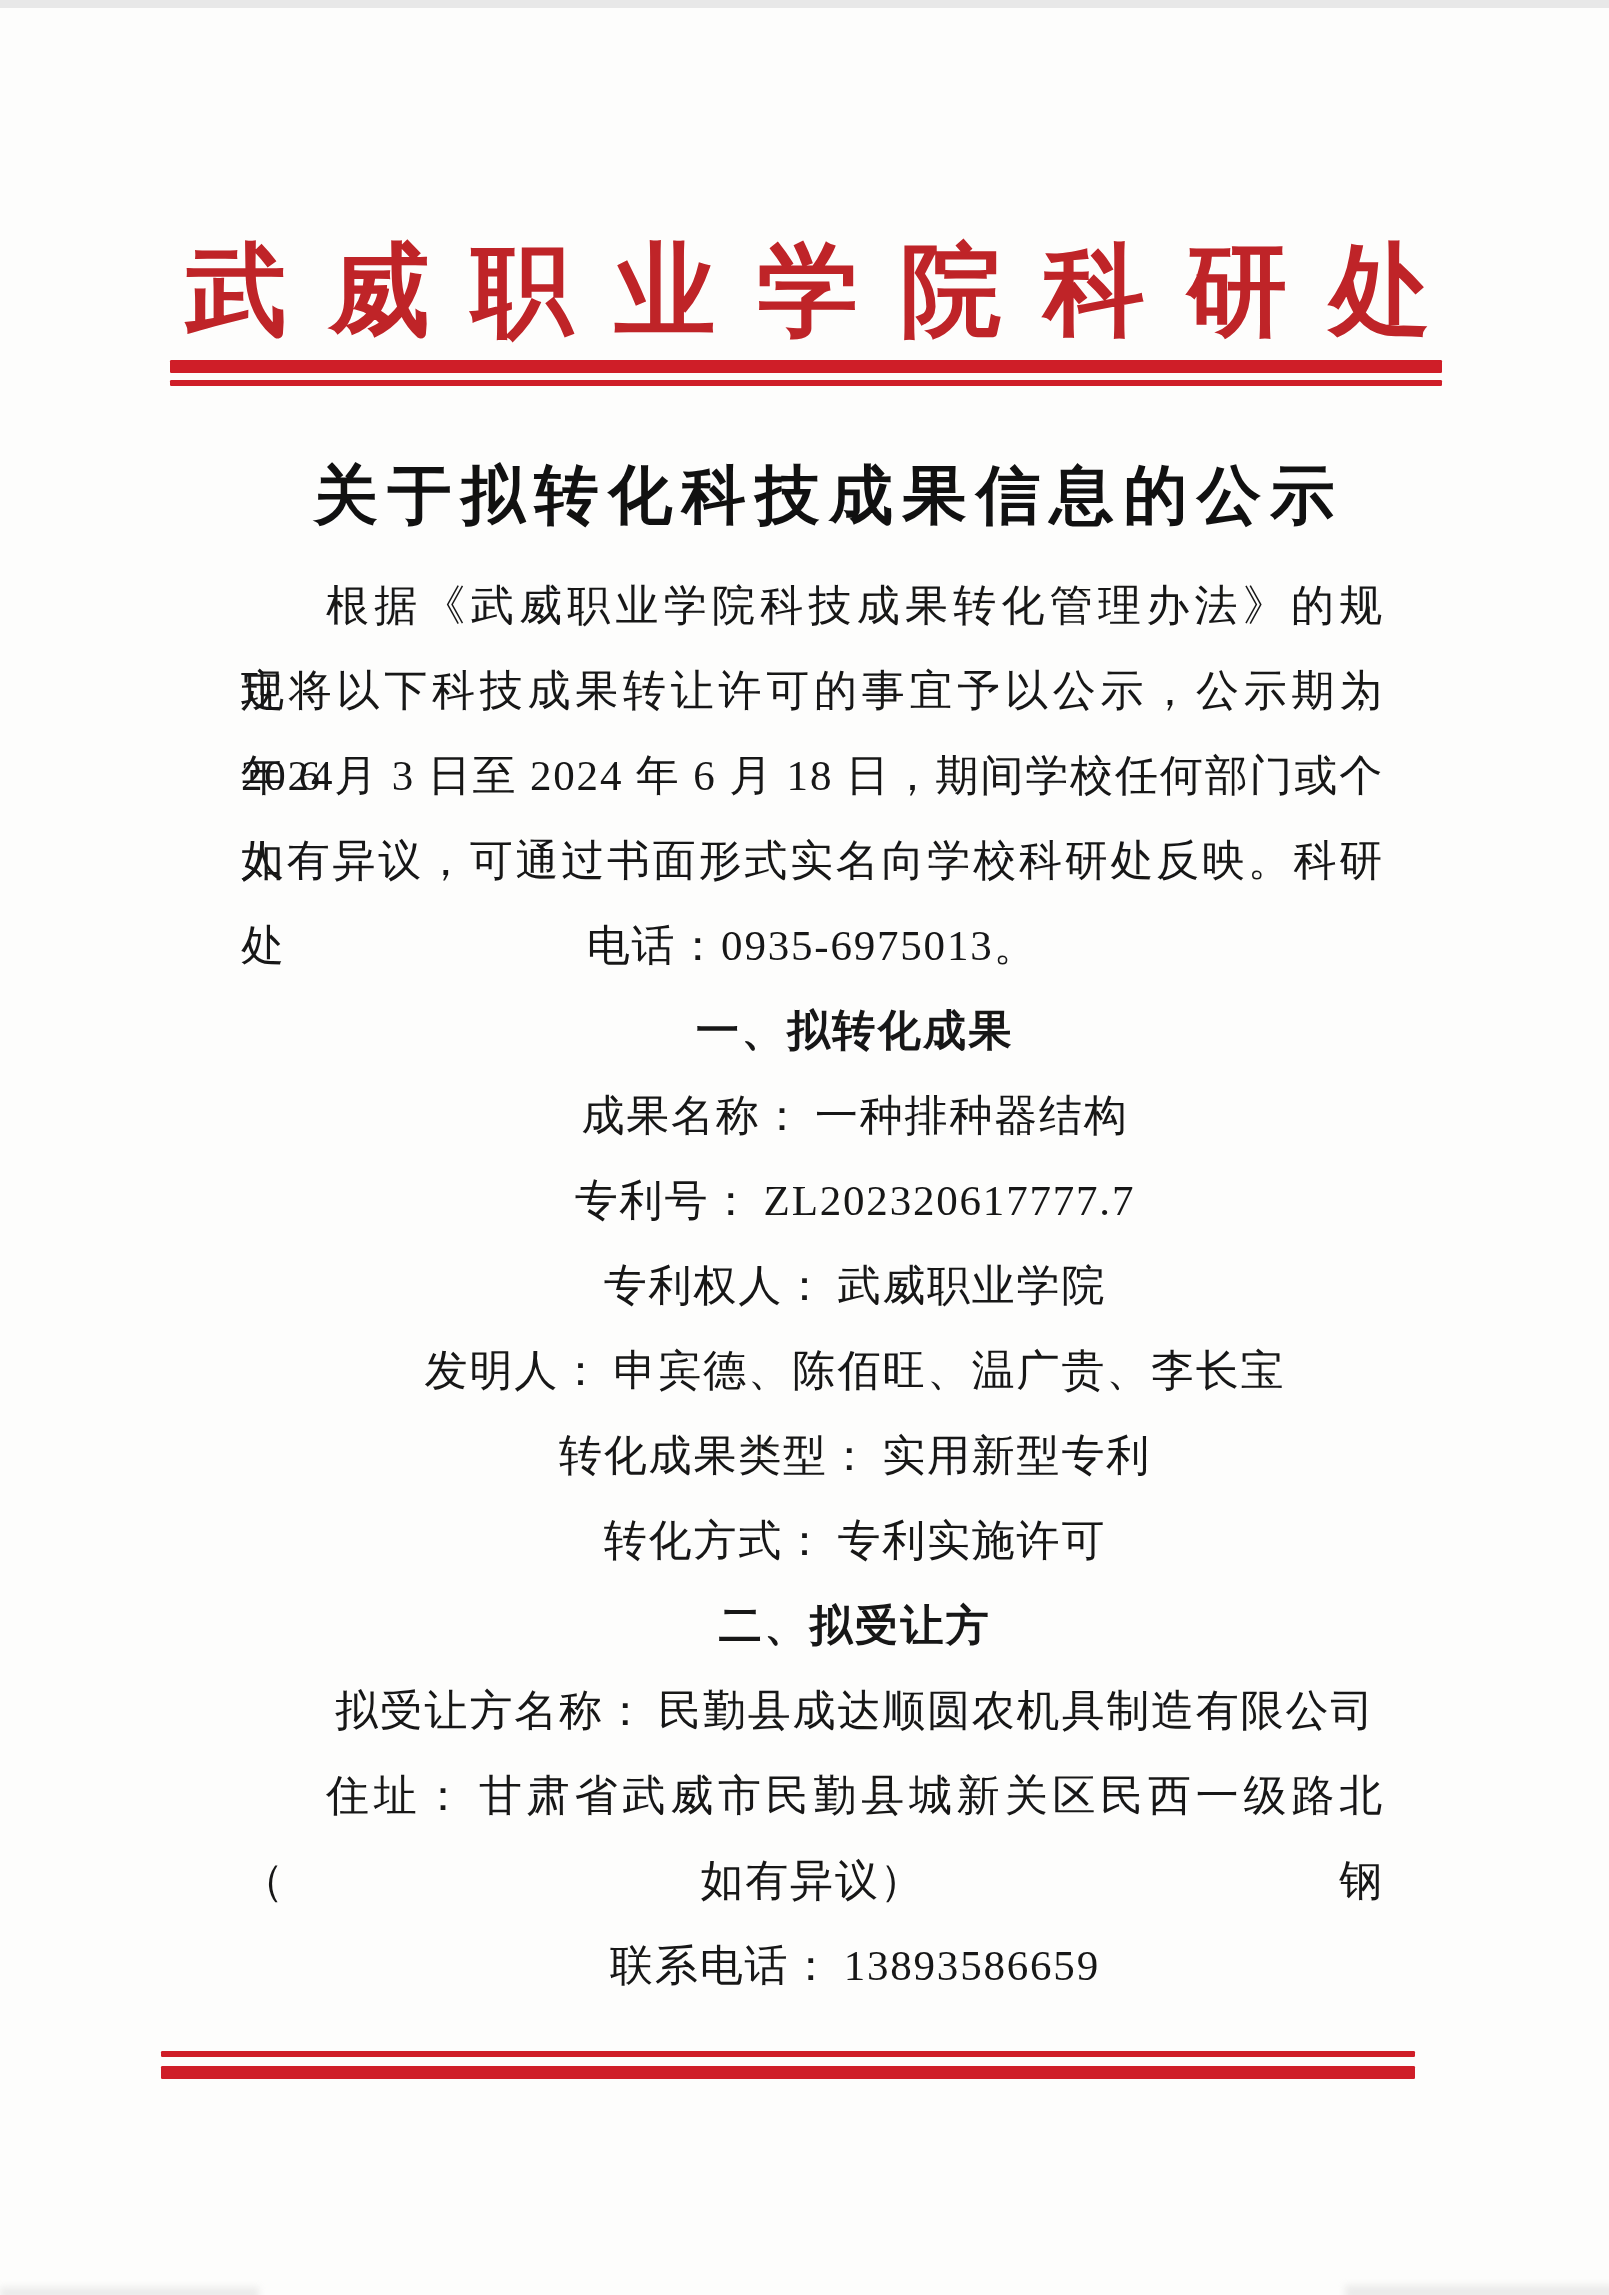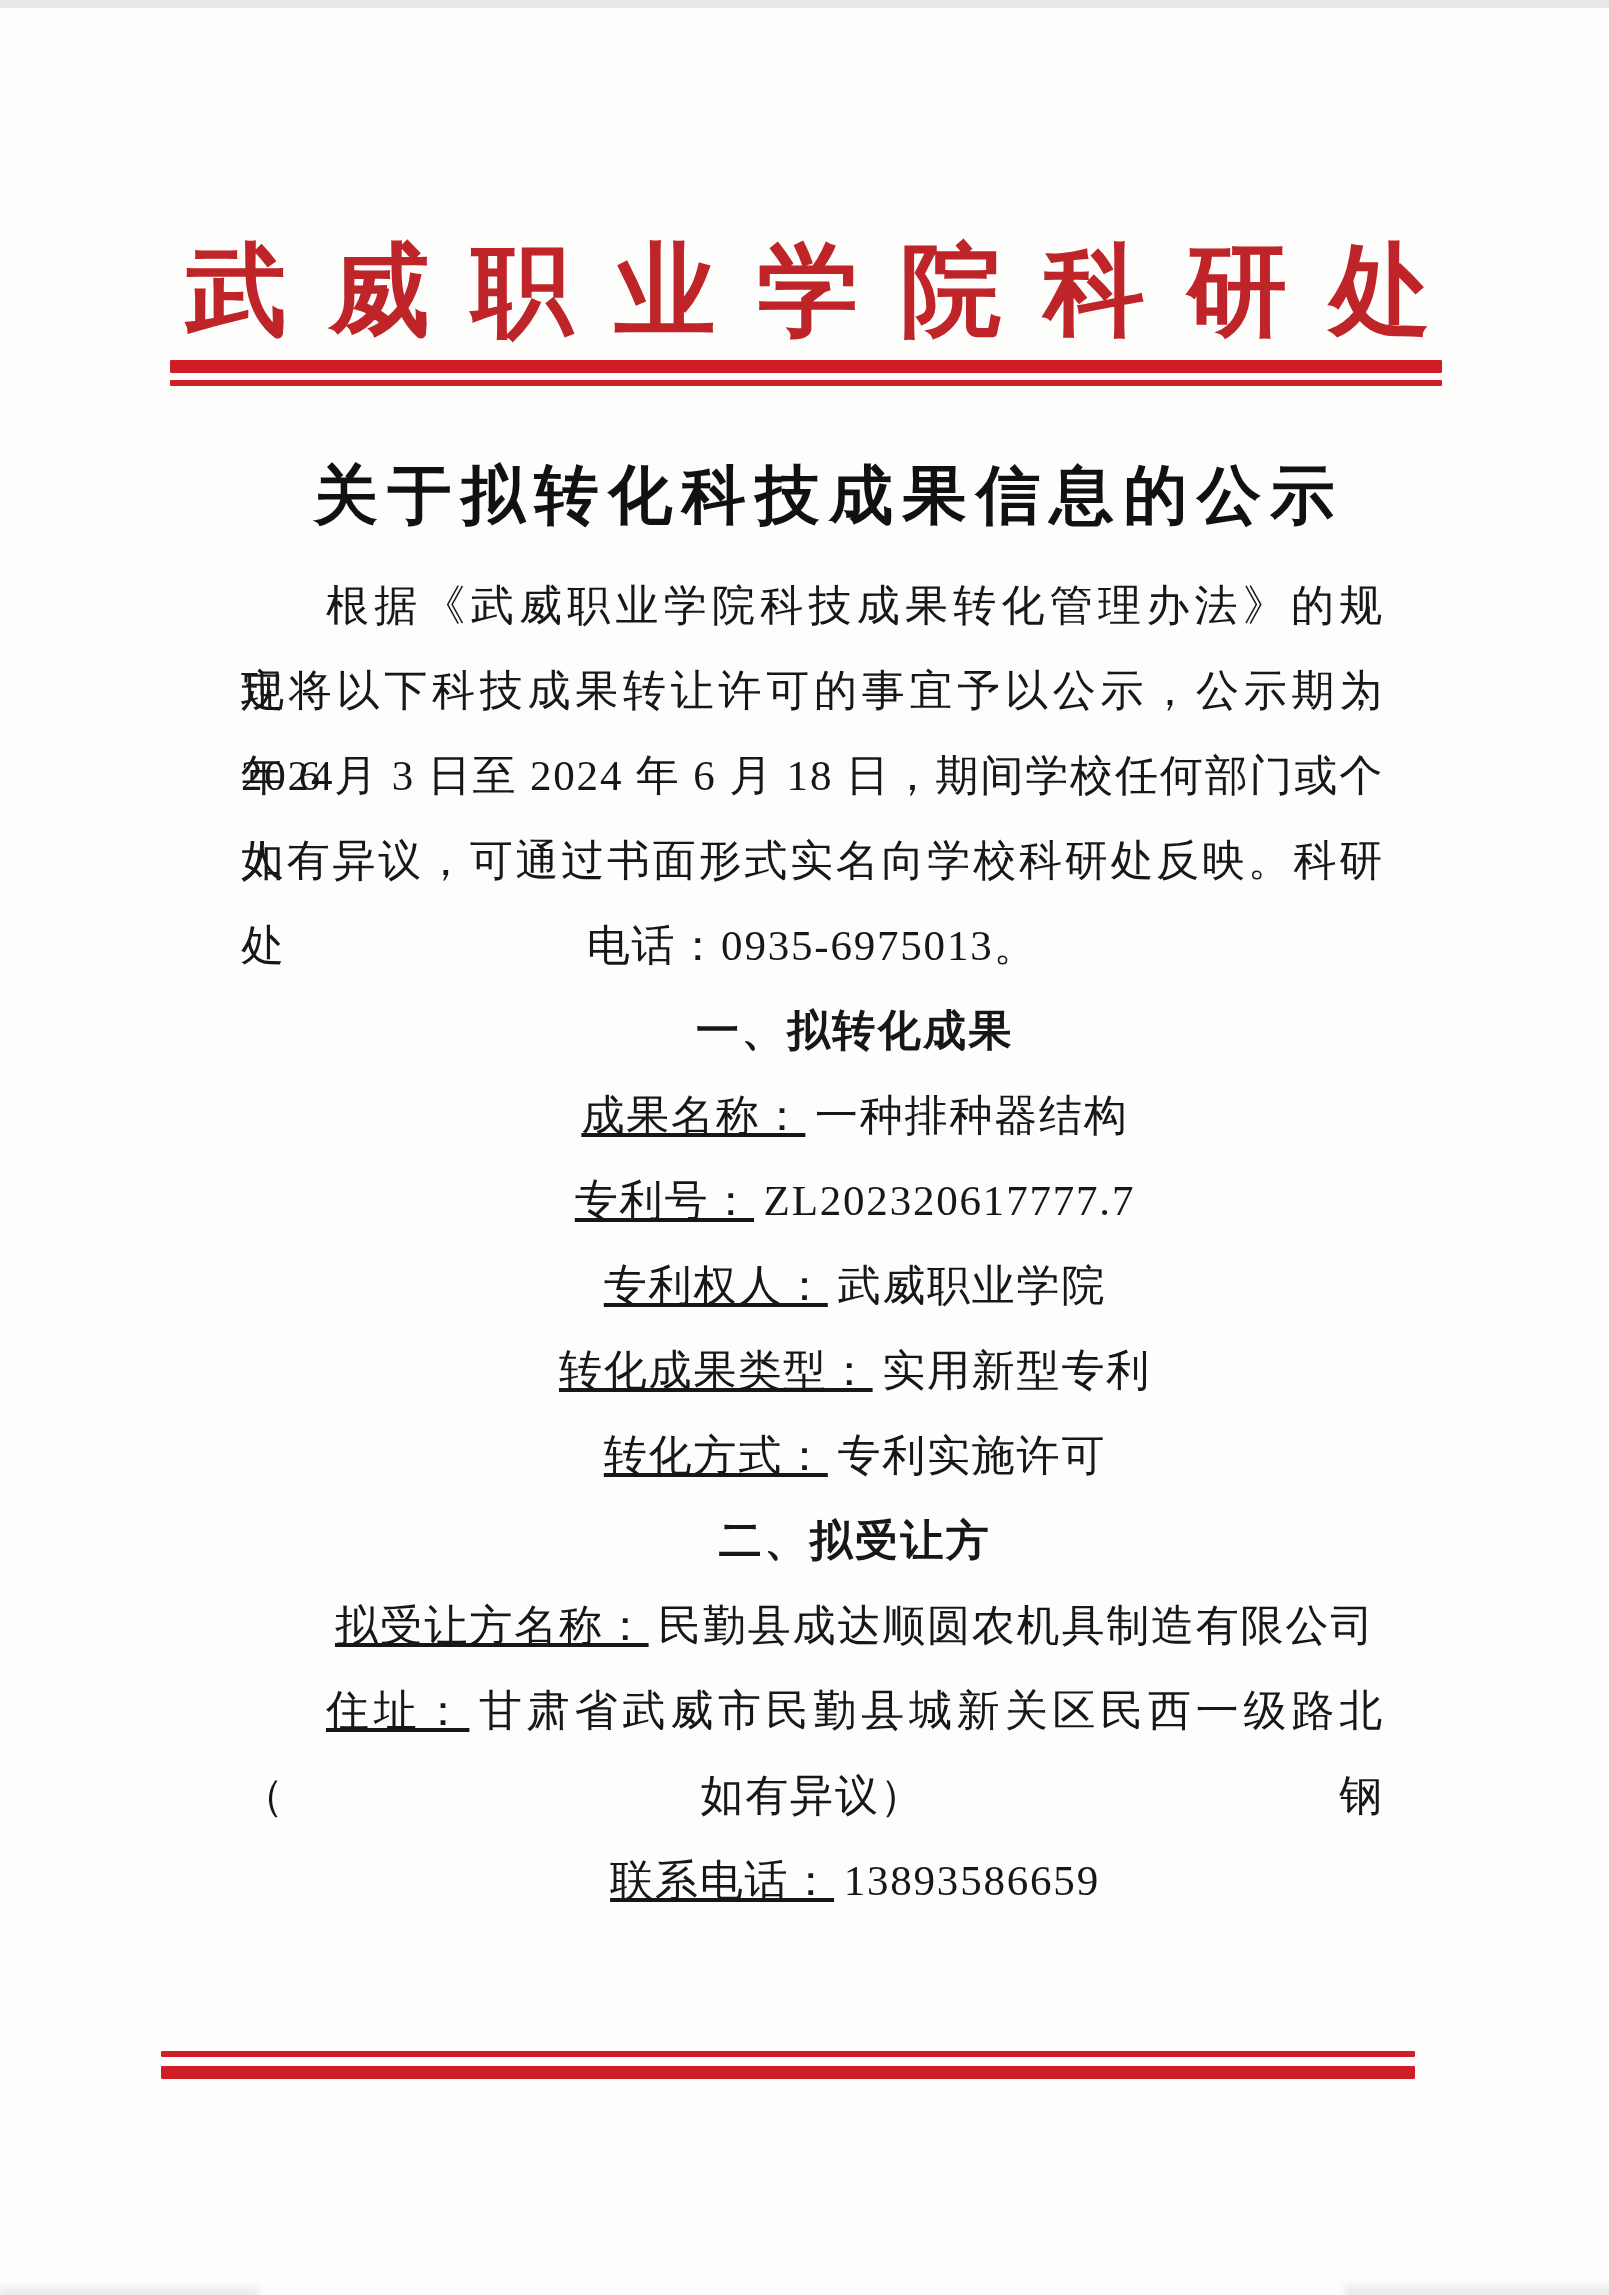--- a/index.html
+++ b/index.html
@@ -46,21 +46,21 @@
     position:absolute;top:555px;left:241px;width:1143px;
     font-size:43px;letter-spacing:1.8px;color:#171717;
   }
   .line{height:85px;line-height:85px;white-space:nowrap;text-align:center;}
   .indent{text-indent:85px;}
   .justify{text-align:justify;text-align-last:justify;white-space:normal;}
   .heading{
     font-family:Liberation Sans, sans-serif;
     font-weight:700;letter-spacing:2.4px;
   }
-  .lbl{margin-right:9.6px;text-decoration:underline;}
+  .lbl{margin-right:9.6px;}
   
   .smudge{position:absolute;background:#b9b9b9;opacity:.25;filter:blur(3.6px);}
   .smudge.left{left:0;bottom:0;width:259px;height:15.6px;}
   .smudge.right{right:0;bottom:0;width:313px;height:18px;}
 </style>
 </head>
 <body>
 
 <div class="page">
 
@@ -87,20 +87,23 @@
     <div class="line indent">
       <span class="lbl">成果名称：</span><span class="val">一种排种器结构</span>
     </div>
     <div class="line indent">
       <span class="lbl">专利号：</span><span class="val">ZL202320617777.7</span>
     </div>
     <div class="line indent">
       <span class="lbl">专利权人：</span><span class="val">武威职业学院</span>
     </div>
     <div class="line indent">
+      <span class="lbl">发明人：</span><span class="val">申宾德、陈佰旺、温广贵、李长宝</span>
+    </div>
+    <div class="line indent">
       <span class="lbl">转化成果类型：</span><span class="val">实用新型专利</span>
     </div>
     <div class="line indent">
       <span class="lbl">转化方式：</span><span class="val">专利实施许可</span>
     </div>
 
     <div class="line indent heading">二、拟受让方</div>
 
     <div class="line indent">
       <span class="lbl">拟受让方名称：</span><span class="val">民勤县成达顺圆农机具制造有限公司</span>

